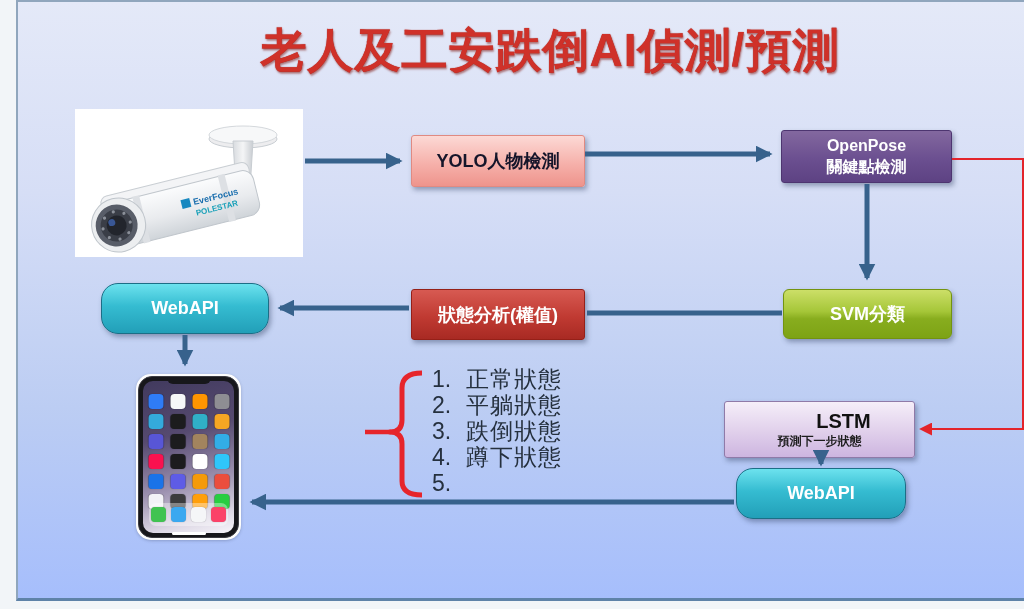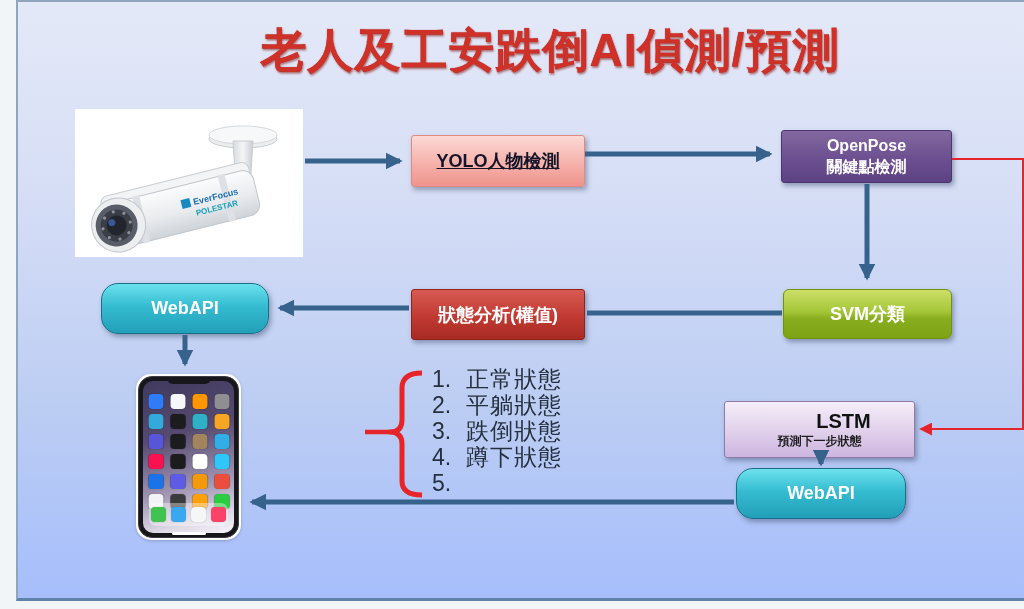--- a/index.html
+++ b/index.html
@@ -15,21 +15,21 @@
            font-size:46px; font-weight:bold; color:#cf3129; letter-spacing:1px;
            text-shadow:1px 2px 2px rgba(130,25,20,0.5), 0 0 1px #a32018; }
 
   
   .node { display:flex; flex-direction:column; align-items:center; justify-content:center;
           font-weight:bold; box-shadow:2px 3px 5px rgba(55,70,105,0.45); }
   .node .sub { font-weight:bold; }
 
   #yolo-box { left:393px; top:133px; width:174px; height:52px; border-radius:3px;
               background:linear-gradient(180deg,#fcd9d5 0%,#f6b1ab 55%,#ee948c 100%);
-              border:1px solid #e08a82; color:#15152a; font-size:18px;text-decoration:underline; }
+              border:1px solid #e08a82; color:#15152a; font-size:18px; }
   #openpose-box { left:763px; top:128px; width:171px; height:53px; border-radius:3px;
               background:linear-gradient(180deg,#83689f 0%,#6b4f90 55%,#5d4283 100%);
               border:1px solid #4d3570; color:#fff; font-size:16px; line-height:1.3; }
   #svm-box { left:765px; top:287px; width:169px; height:50px; border-radius:6px;
               background:linear-gradient(180deg,#ccdf68 0%,#a5c638 45%,#88ad1e 60%,#7da315 100%);
               border:1px solid #73930f; color:#fff; font-size:18px; }
   #analysis-box { left:393px; top:287px; width:174px; height:51px; border-radius:3px;
               background:linear-gradient(180deg,#d75a52 0%,#c03a32 55%,#a82a23 100%);
               border:1px solid #952018; color:#fff; font-size:18px; }
   .webapi { background:linear-gradient(180deg,#6ce2ee 0%,#35bcd1 45%,#229fb8 100%);

